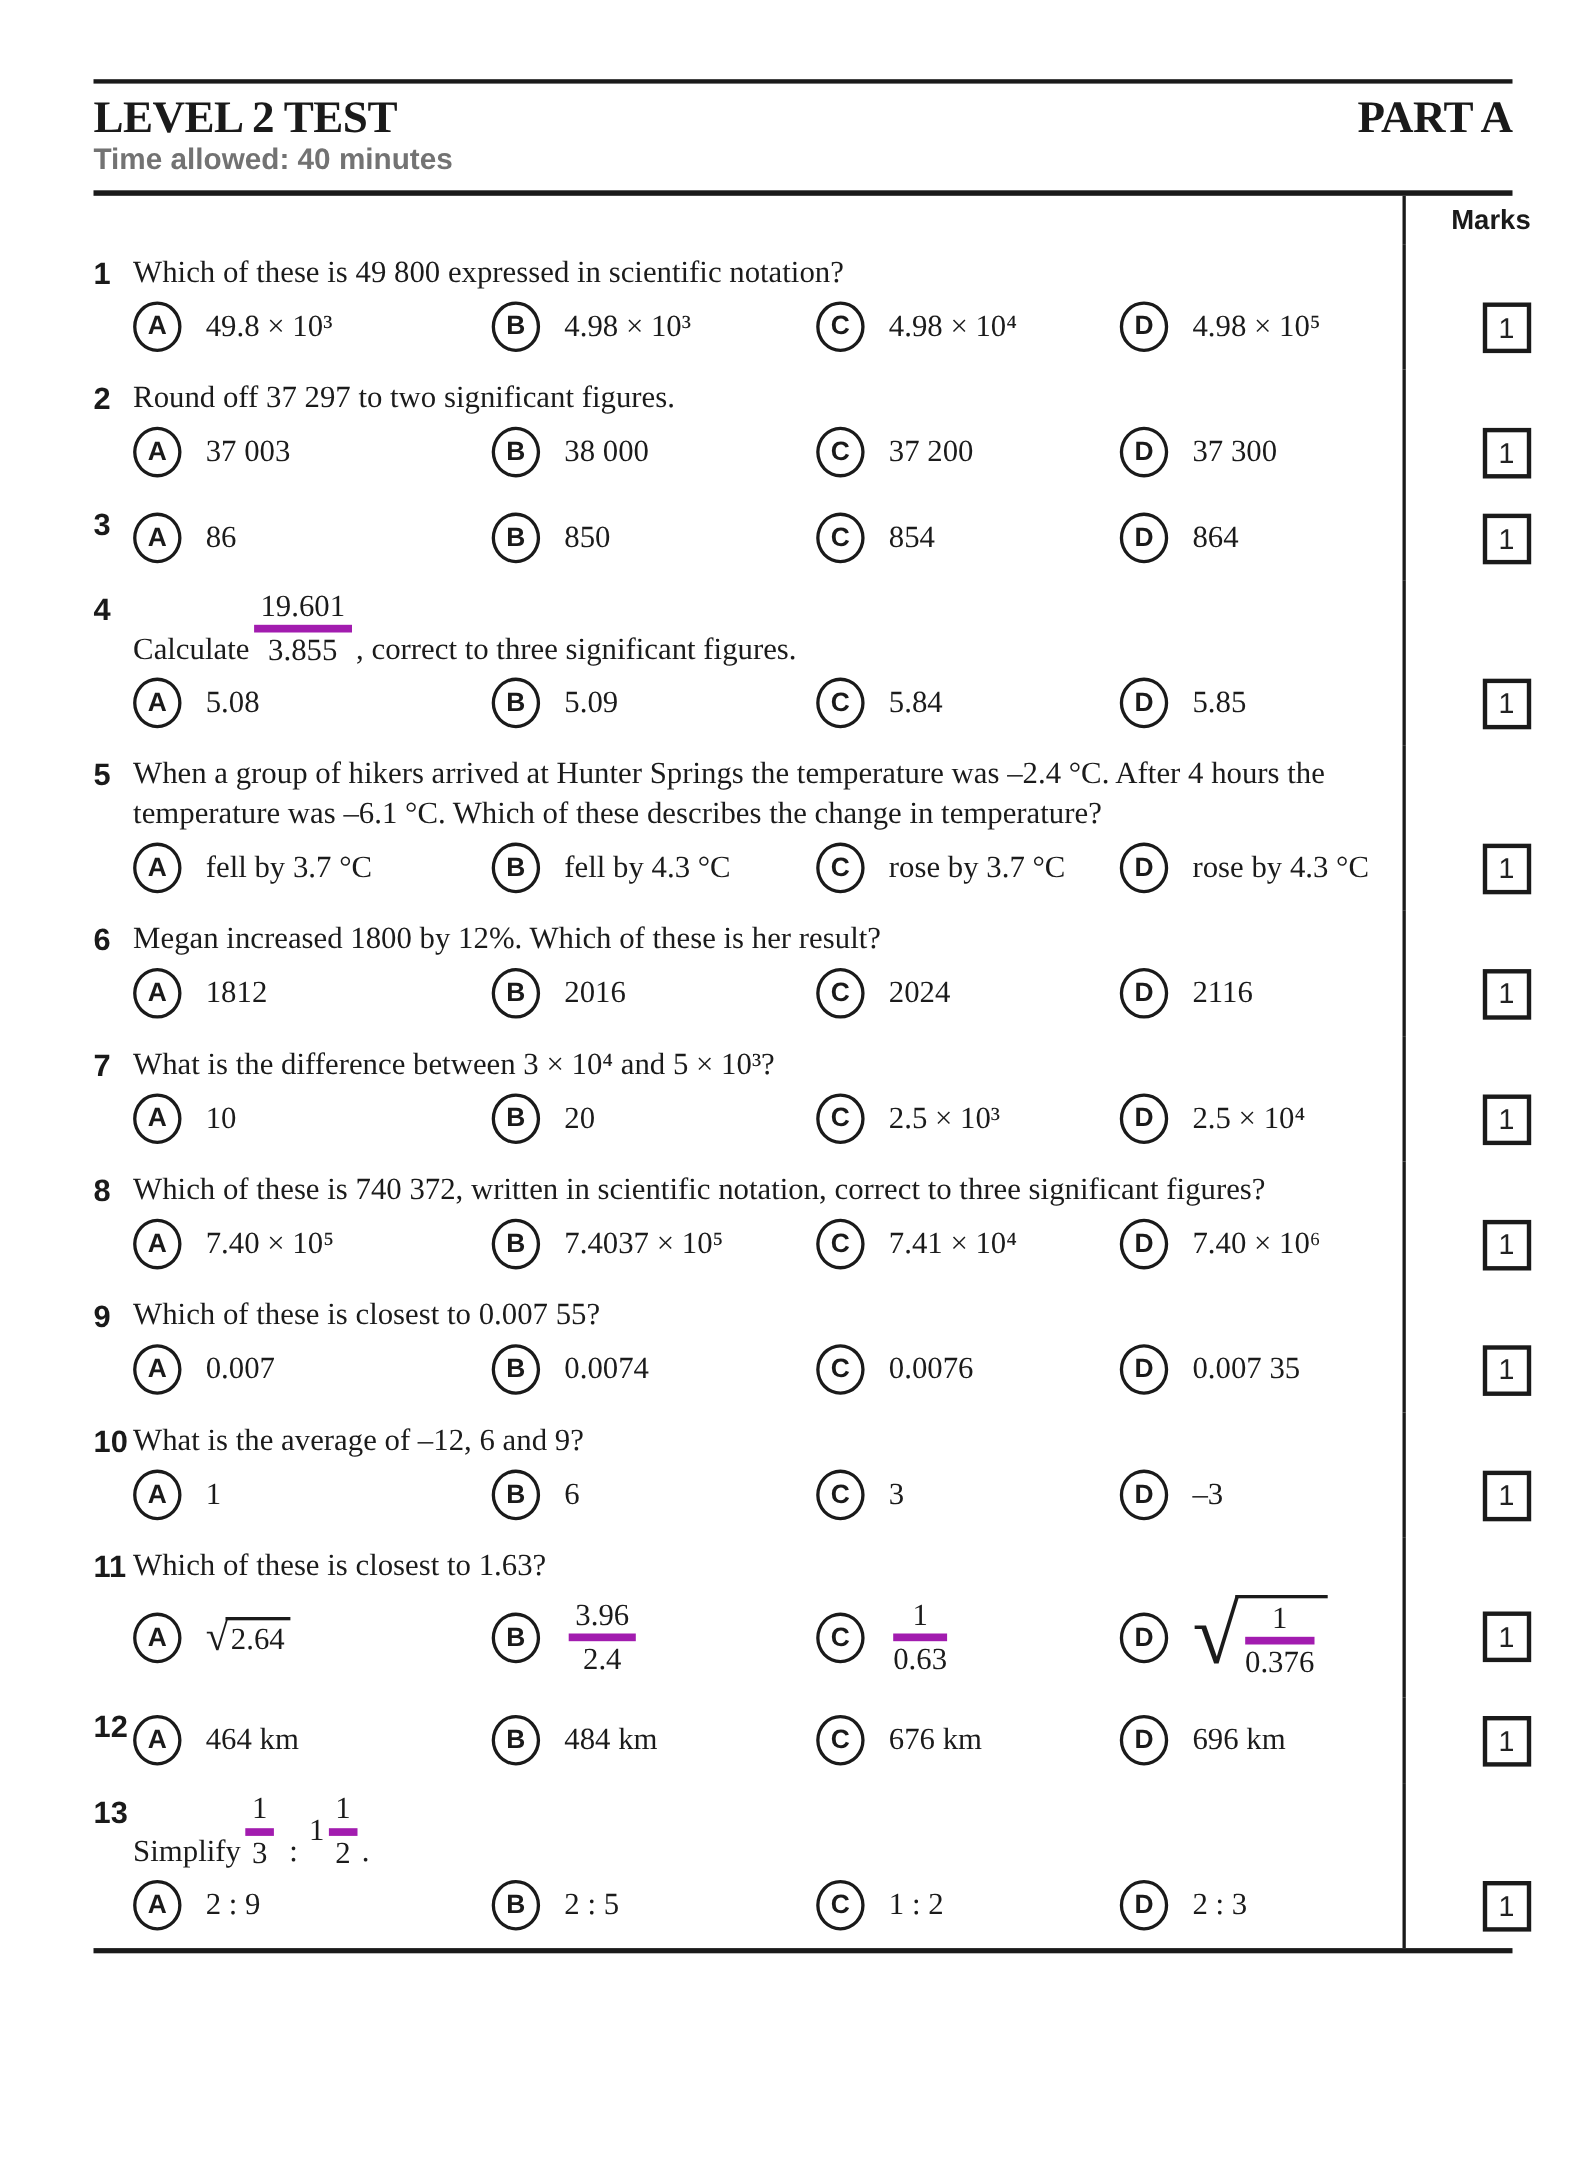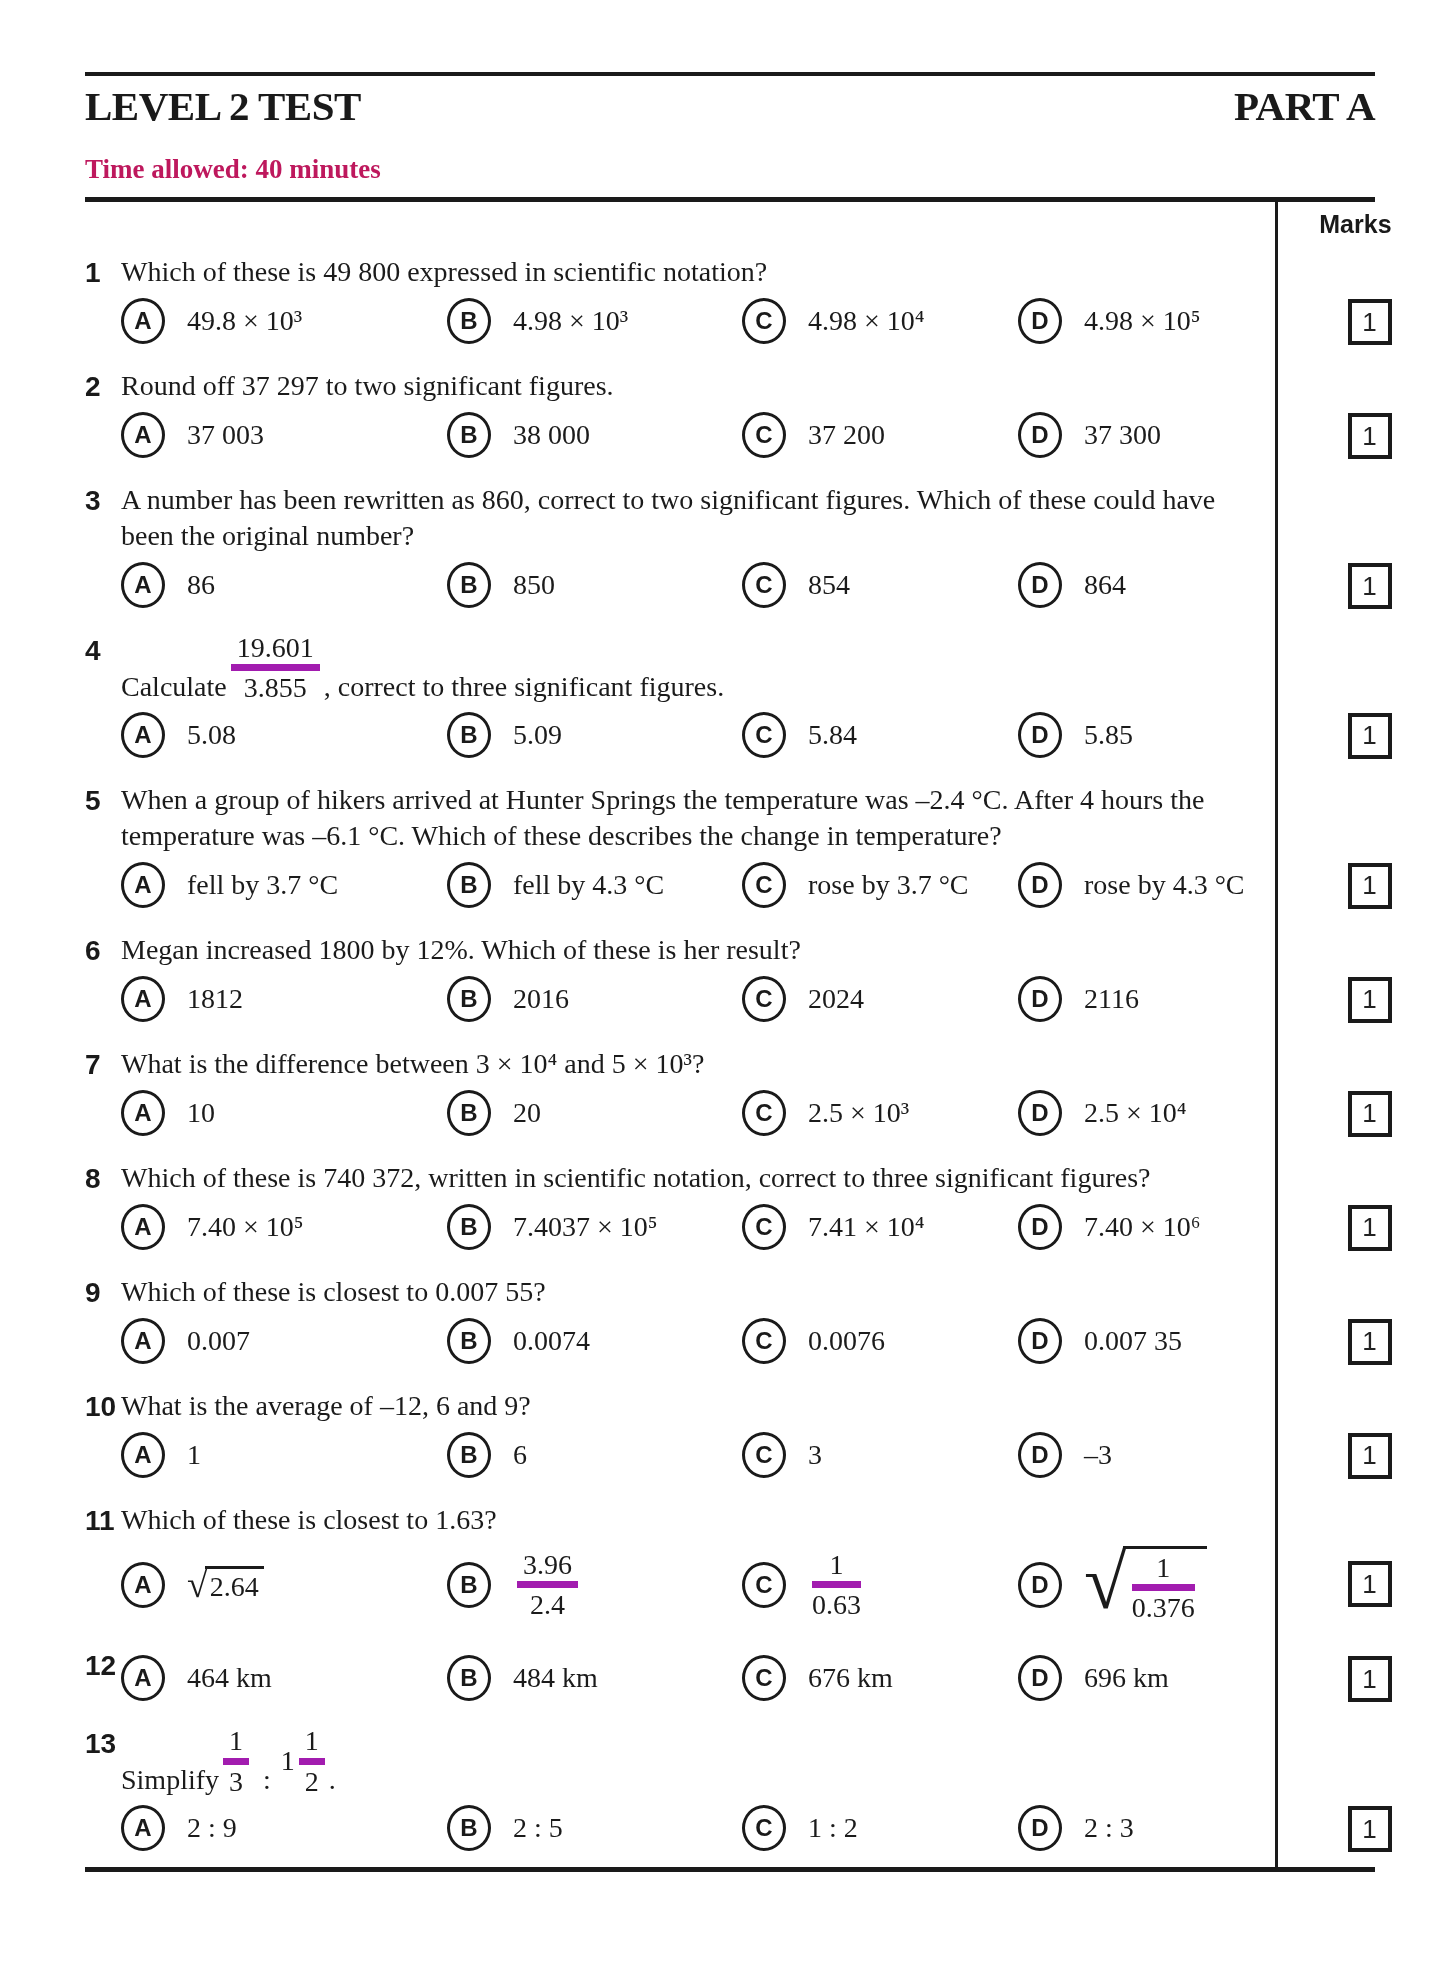--- a/index.html
+++ b/index.html
@@ -22,23 +22,23 @@
     margin: 0 0 8px 0;
     line-height: 1.1;
   }
   .title-rule { border: 0; border-top: 4px solid #1a1a1a; margin: 0 0 6px 0; }
   .level-row {
     display: flex; justify-content: space-between; align-items: baseline;
     font-family: Liberation Serif, serif;
     font-weight: bold; font-size: 41px; letter-spacing: -0.5px; color: #1a1a1a;
   }
   .time-allowed {
-    font-family: Liberation Serif, serif;
-    font-weight: bold; font-size: 27px; color: #be185d;
-    margin-top: 24px; margin-bottom: 12px;
+    font-family: Liberation Sans, sans-serif;
+    font-weight: bold; font-size: 27px; color: #737373;
+    margin-bottom: 12px;
   }
 
   
   .test-grid {
     display: grid;
     grid-template-columns: 1fr 117px;
     border-top: 5px solid #1a1a1a;
     border-bottom: 5px solid #1a1a1a;
   }
   .qcell { grid-column: 1; padding: 8px 30px 16px 0; }
@@ -185,21 +185,20 @@
       </div>
     </div>
     <div class="mcell">
         <div class="mark-box">1</div>
       </div>
 
     <div class="qcell">
       <div class="question">
         <div class="qnum">3</div>
         <div class="qbody">
-          <div class="qtext">A number has been rewritten as 860, correct to two significant figures. Which of these could have been the original number?</div>
           <div class="options">
             <div class="option">
                 <span class="opt-letter">A</span>
                 <span class="opt-value">86</span>
               </div>
             <div class="option">
                 <span class="opt-letter">B</span>
                 <span class="opt-value">850</span>
               </div>
             <div class="option">

